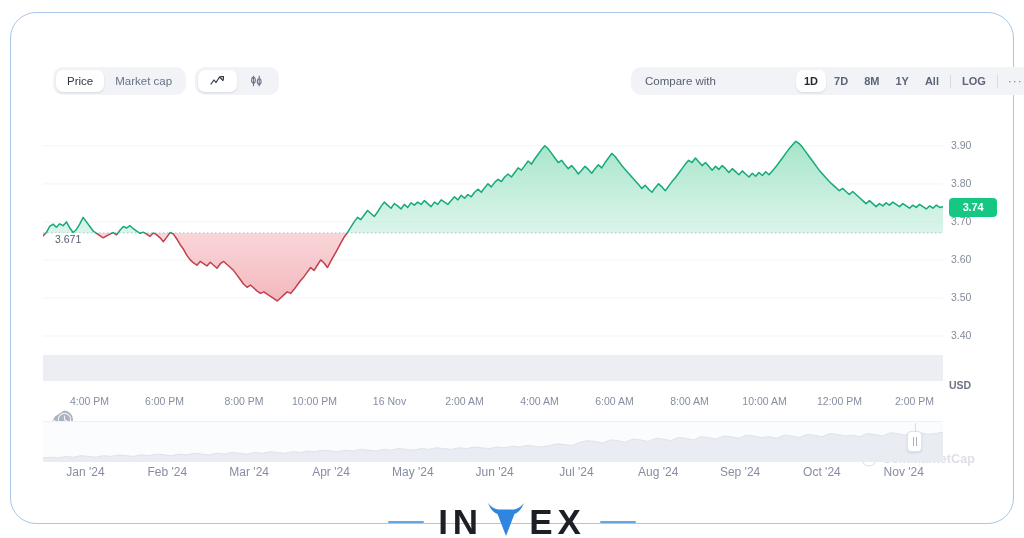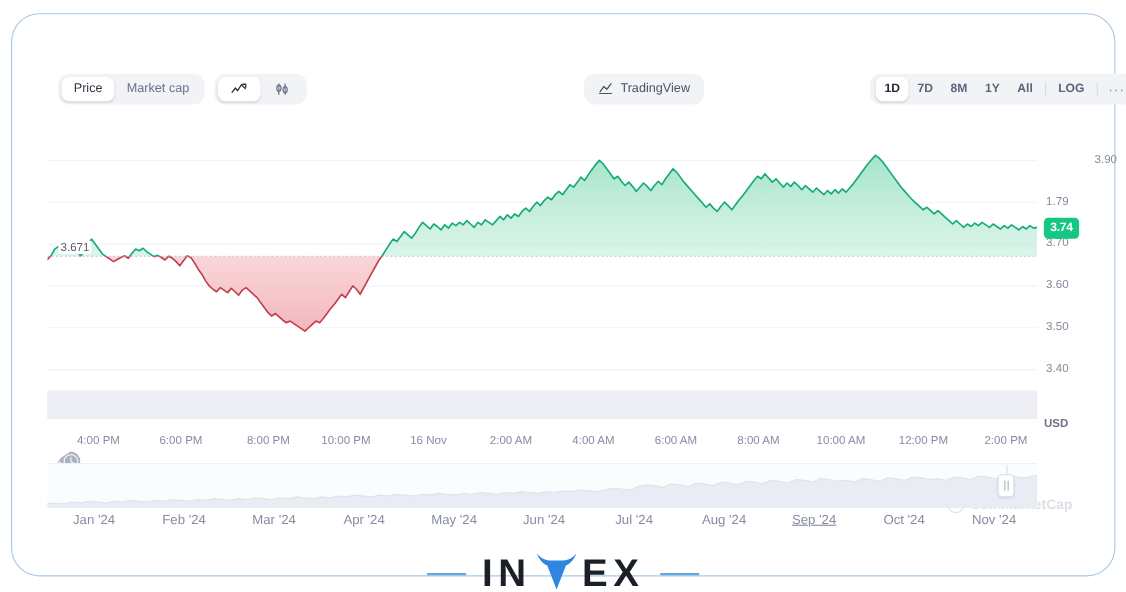--- a/index.html
+++ b/index.html
@@ -67,21 +67,21 @@
 
   
   #plotwrap { position:absolute; left:32px; top:110px; width:900px; height:232px; }
   #plotsvg  { position:absolute; left:0; top:0; }
 
   #axisY { position:absolute; left:934px; top:110px; width:60px; height:232px; }
   .ytick {
     position:absolute; left:6px; font-size:10.5px; color:#848b9c; white-space:nowrap;
   }
   #pricebadge {
-    position:absolute; left:4px; width:32px; height:19px;
+    position:absolute; left:4px; width:48px; height:19px;
     background:#16c784; border-radius:4px;
     display:flex; align-items:center; justify-content:center;
     font-size:11px; font-weight:bold; color:#fff; letter-spacing:-.2px;
   }
   #usd {
     position:absolute; left:938px; top:366px;
     font-size:10.5px; font-weight:bold; color:#6e footer; color:#6e7486;
   }
 
   #baselabel {
@@ -167,28 +167,27 @@
       <div class="opt">
         <svg class="icn" width="15" height="12" viewBox="0 0 15 12">
           <line x1="4.5" y1="0.8" x2="4.5" y2="11.2" stroke="#6a7288" stroke-width="1.1"></line>
           <ellipse cx="4.5" cy="5.2" rx="1.9" ry="2.8" fill="none" stroke="#6a7288" stroke-width="1.1"></ellipse>
           <line x1="10.2" y1="0.8" x2="10.2" y2="11.2" stroke="#6a7288" stroke-width="1.1"></line>
           <ellipse cx="10.2" cy="6.6" rx="1.9" ry="2.8" fill="none" stroke="#6a7288" stroke-width="1.1"></ellipse>
         </svg>
       </div>
     </div>
 
-    <div id="tvbtn">
-      <svg class="icn" width="13" height="12" viewBox="0 0 13 12">
-        <polyline points="1,10 1,10 12,10" fill="none" stroke="#4c5362" stroke-width="1.1" stroke-linecap="round"></polyline>
-        <polyline points="1.6,8.2 5,3.6 7.6,6.2 11.4,1.2" fill="none" stroke="#4c5362" stroke-width="1.2" stroke-linecap="round" stroke-linejoin="round"></polyline>
+
+    <div id="compare">
+      <span>Compare with</span>
+      <svg class="icn" width="12" height="8" viewBox="0 0 12 8">
+        <polyline points="1.5,2 6,6.2 10.5,2" fill="none" stroke="#7b8193" stroke-width="1.4" stroke-linecap="round" stroke-linejoin="round"></polyline>
       </svg>
-      <span>TradingView</span>
-    </div>
-
+    </div>
 
     <div id="ranges">
       <div class="opt active">1D</div>
       <div class="opt">7D</div>
       <div class="opt">8M</div>
       <div class="opt">1Y</div>
       <div class="opt">All</div>
       <div class="divider"></div>
       <div class="opt">LOG</div>
       <div class="divider"></div>
@@ -231,25 +230,25 @@
 
     <div id="cmcwm">
       <svg width="16" height="16" viewBox="0 0 16 16">
         <circle cx="8" cy="8" r="7" fill="none" stroke="#c3c9d5" stroke-width="1.2"></circle>
         <path d="M3.9 9.4 L5.9 6.3 L7.6 9.0 L9.6 5.9 L9.6 9.6" fill="none" stroke="#c3c9d5" stroke-width="1.2" stroke-linecap="round" stroke-linejoin="round"></path>
       </svg>
       <span class="wtext">CoinMarketCap</span>
     </div>
   </div>
 
-  <div id="baselabel" style="top: 206px;">3.671</div>
+  <div id="baselabel" style="top: 220px;">3.671</div>
 
   <div id="axisY">
-      <div class="ytick" style="top: 15.8197px; margin-left: 44px;">3.90</div>
-      <div class="ytick" style="top: 53.8525px;">1.79</div>
+      <div class="ytick" style="top: 15.8197px;">3.90</div>
+      <div class="ytick" style="top: 53.8525px;">3.80</div>
       <div class="ytick" style="top: 91.8852px;">3.70</div>
       <div class="ytick" style="top: 129.918px;">3.60</div>
       <div class="ytick" style="top: 167.951px;">3.50</div>
       <div class="ytick" style="top: 205.984px;">3.40</div>
       <div id="pricebadge" style="top: 74.6721px; background: rgb(22, 199, 132);">3.74</div>
     </div>
   <div id="usd">USD</div>
 
   <div id="axisX">
       <div class="xtick" style="left: 46.5px;">4:00 PM</div>
@@ -291,21 +290,21 @@
 
   <div id="navaxis">
       <div class="mtick" style="left: 42.5455px;">Jan '24</div>
       <div class="mtick" style="left: 124.364px;">Feb '24</div>
       <div class="mtick" style="left: 206.182px;">Mar '24</div>
       <div class="mtick" style="left: 288px;">Apr '24</div>
       <div class="mtick" style="left: 369.818px;">May '24</div>
       <div class="mtick" style="left: 451.636px;">Jun '24</div>
       <div class="mtick" style="left: 533.455px;">Jul '24</div>
       <div class="mtick" style="left: 615.273px;">Aug '24</div>
-      <div class="mtick" style="left: 697.091px; text-decoration: underline;">Sep '24</div>
+      <div class="mtick" style="left: 697.091px;">Sep '24</div>
       <div class="mtick" style="left: 778.909px;">Oct '24</div>
       <div class="mtick" style="left: 860.727px;">Nov '24</div>
     </div>
 
   <div id="logo">
     <div class="lrule"></div>
     <div id="logotext">
       <span>I</span>
       <span>N</span>
       <span style="position:relative;width:46px;height:40px;display:inline-block;">

